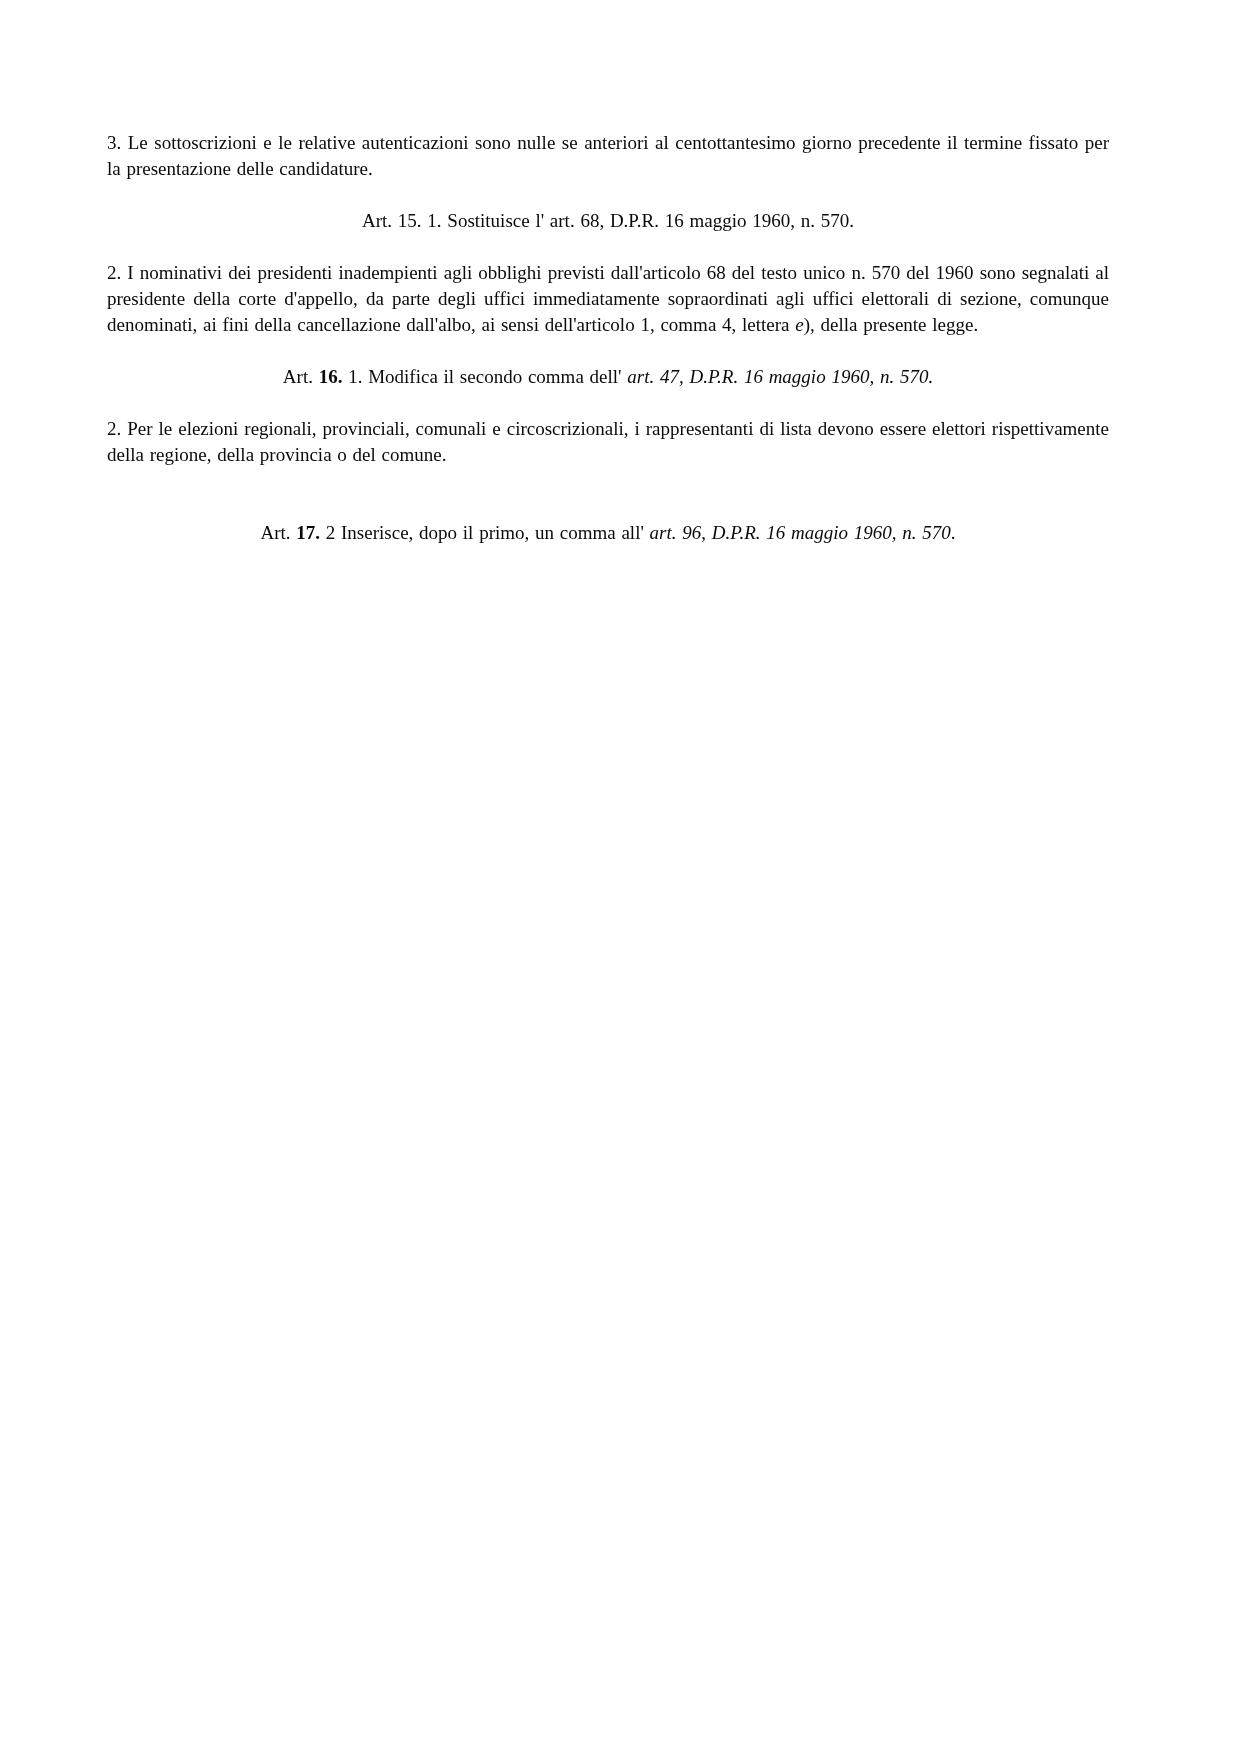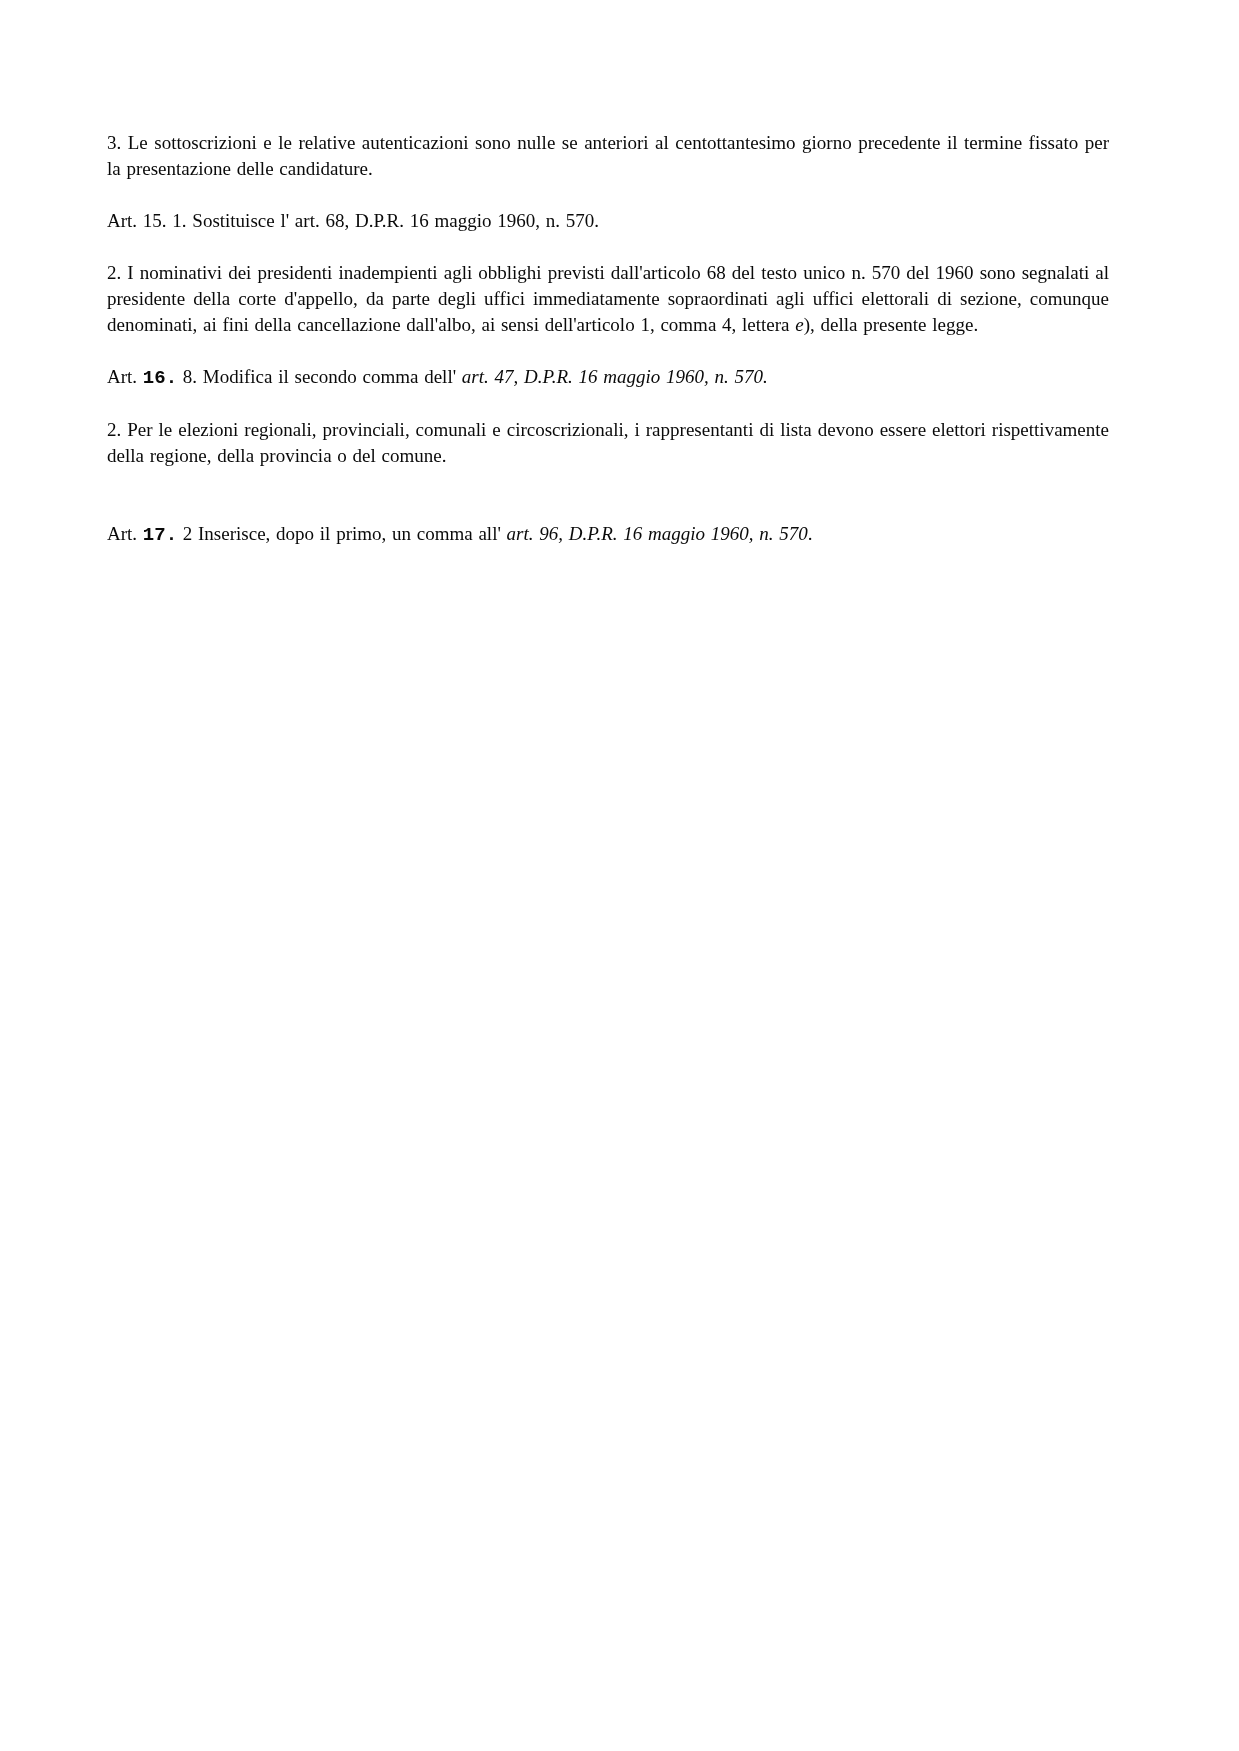--- a/index.html
+++ b/index.html
@@ -22,40 +22,40 @@
     background: #ffffff;
   }
   .para {
     font-size: 19px;
     line-height: 26px;
     text-align: justify;
     margin: 0 0 26px 0;
     word-spacing: 1px;
   }
   .para.no-justify {
-    text-align: left;
+    text-align: center;
   }
   .para.gap-top {
     margin-top: 52px;
   }
   .r-i { font-style: italic; }
-  .r-b { font-weight: bold; font-family: Liberation Mono, monospace; }
+  .r-b { font-weight: bold; }
 </style>
 </head>
 <body>
 
 <div class="page">
 
   <p class="para"><span>3. Le sottoscrizioni e le relative autenticazioni sono nulle se anteriori al centottantesimo giorno precedente il termine fissato per la presentazione delle candidature.</span></p>
 
   <p class="para no-justify"><span>Art.  15.  1. Sostituisce l' art. 68, D.P.R. 16 maggio 1960, n. 570.</span></p>
 
   <p class="para"><span>2. I nominativi dei presidenti inadempienti agli obblighi previsti dall'articolo 68 del testo unico n. 570 del 1960 sono segnalati al presidente della corte d'appello, da parte degli uffici immediatamente sopraordinati agli uffici elettorali di sezione, comunque denominati, ai fini della cancellazione dall'albo, ai sensi dell'articolo 1, comma 4, lettera </span><span class="r-i">e</span><span>), della presente legge.</span></p>
 
-  <p class="para no-justify"><span>Art. </span><span class="r-b">16.</span><span>  8. Modifica il secondo comma dell' </span><span class="r-i">art. 47, D.P.R. 16 maggio 1960, n. 570.</span></p>
+  <p class="para no-justify"><span>Art. </span><span class="r-b">16.</span><span>  1. Modifica il secondo comma dell' </span><span class="r-i">art. 47, D.P.R. 16 maggio 1960, n. 570.</span></p>
 
   <p class="para"><span>2. Per le elezioni regionali, provinciali, comunali e circoscrizionali, i rappresentanti di lista devono essere elettori rispettivamente della regione, della provincia o del comune.</span></p>
 
 
 
   <p class="para no-justify gap-top"><span>Art. </span><span class="r-b">17.</span><span>  2 Inserisce, dopo il primo, un comma all' </span><span class="r-i">art. 96, D.P.R. 16 maggio 1960, n. 570</span><span>.</span></p>
 
 
 </div>
 

